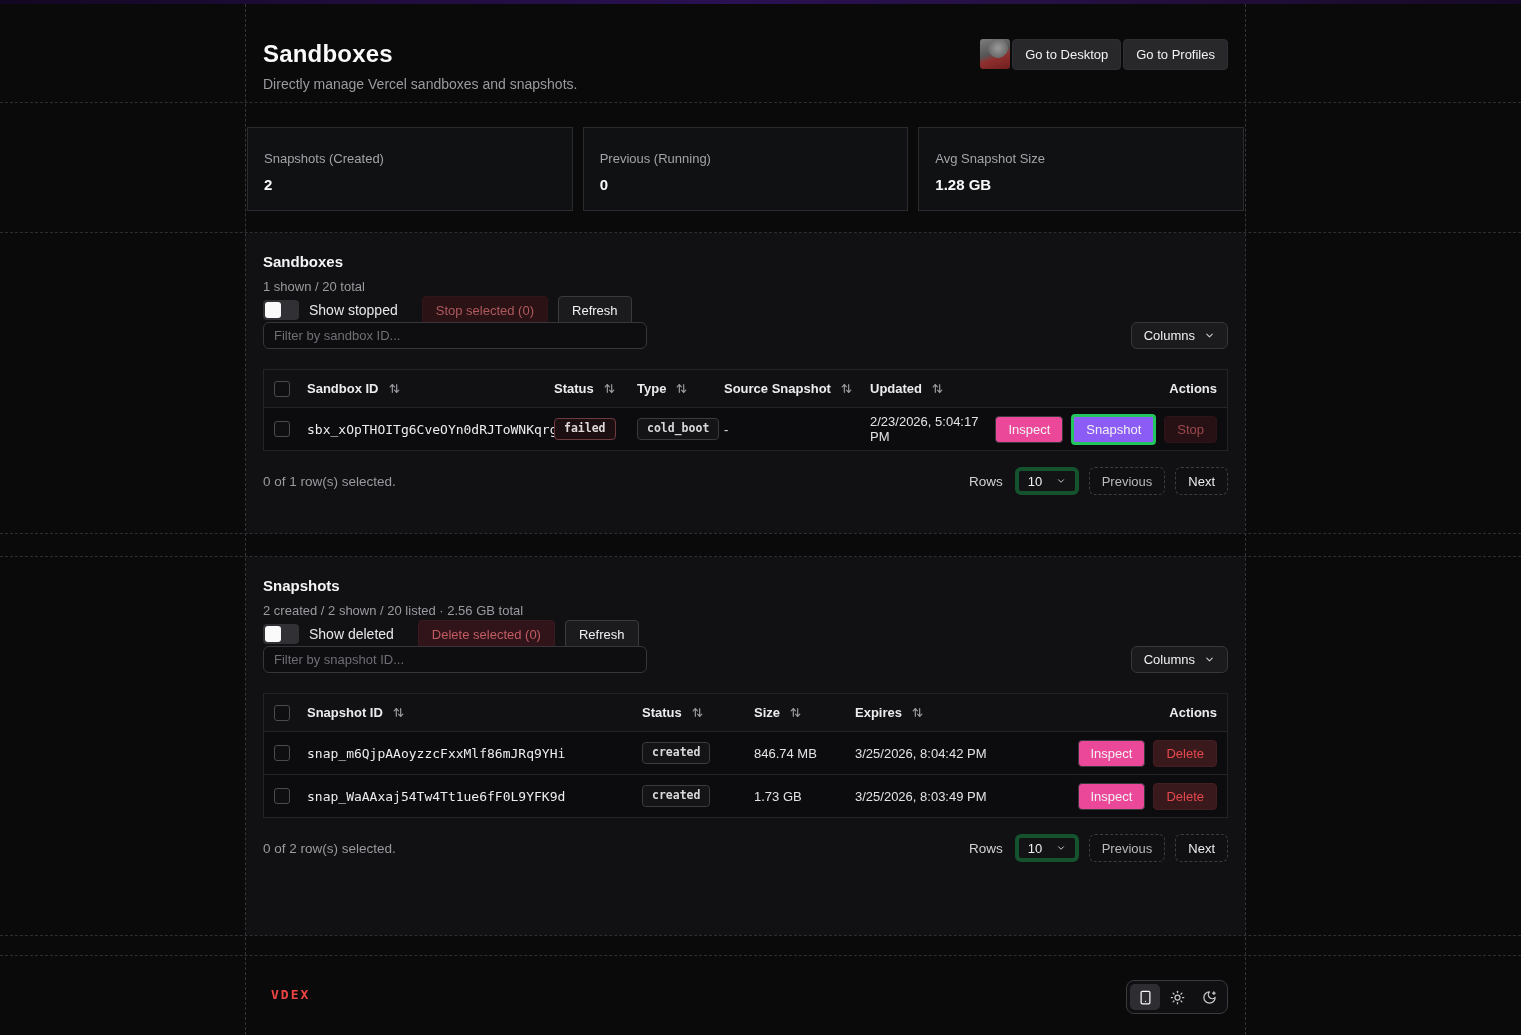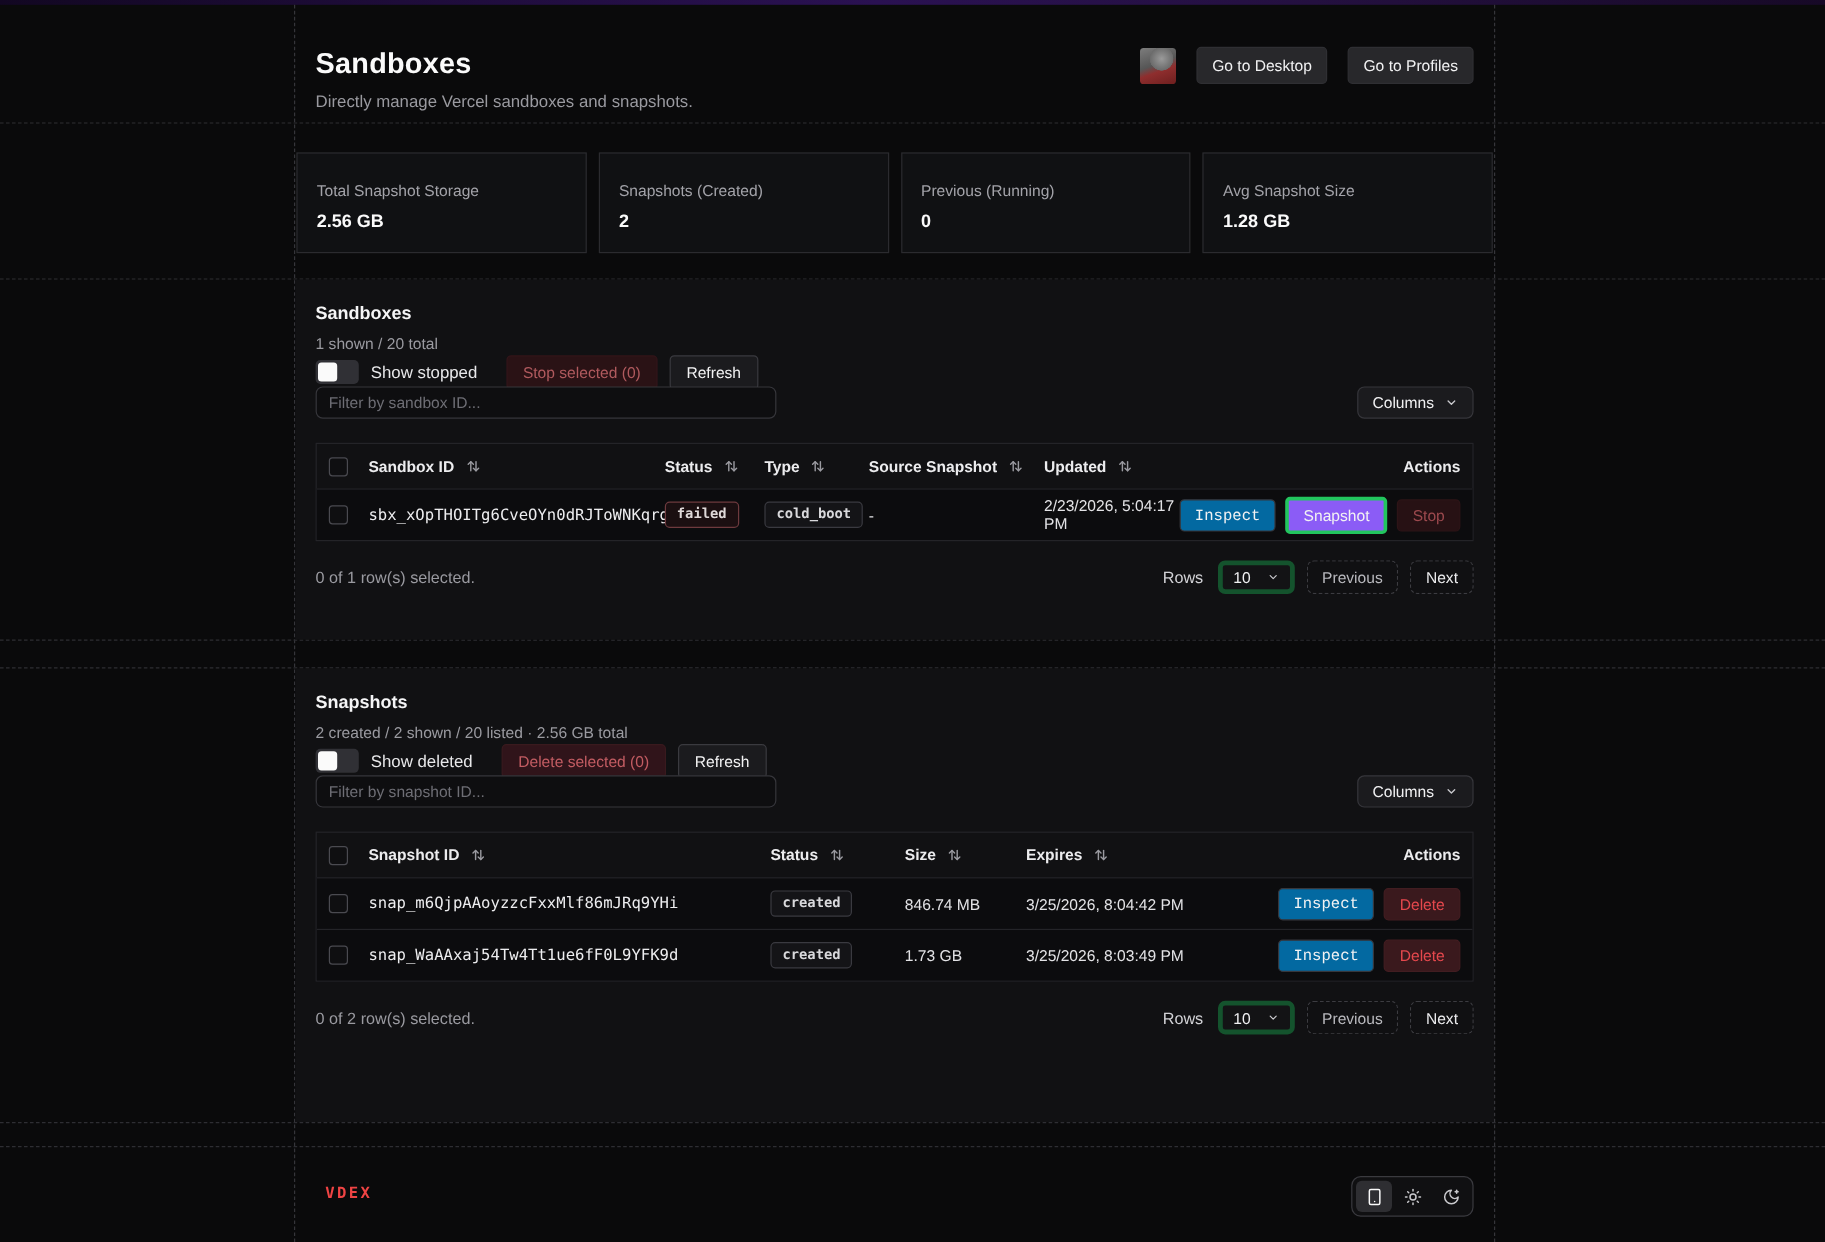--- a/index.html
+++ b/index.html
@@ -16,21 +16,21 @@
   .vsep.left { left:245px; } .vsep.right { left:1245px; }
   .hsep { position:absolute; left:0; width:100%; height:0; border-top:1px dashed #2e2e33; }
 
   .panel-bg { position:absolute; left:246px; width:999px; background:#111113; }
 
   .col { position:absolute; left:246px; width:999px; }
 
   
   .page-title { font-size:24px; font-weight:600; color:#fafafa; letter-spacing:.2px; }
   .page-sub { font-size:14px; color:#9a9aa0; margin-top:8px; }
-  .hdr-right { position:absolute; right:17px; top:35px; display:flex; align-items:flex-end; gap:17px;border-radius:11px; }
+  .hdr-right { position:absolute; right:17px; top:35px; display:flex; align-items:flex-start; gap:2px;border-radius:11px; }
   .avatar { width:30px; height:30px; border-radius:3px;
     background:
       radial-gradient(circle at 60% 30%, #9a9a9a 0%, #6b6b6b 35%, transparent 36%),
       linear-gradient(160deg,#7d7d7d 0%,#565656 45%,#8f2e2e 62%,#6e1f1f 100%); }
   .btn { display:inline-flex; align-items:center; justify-content:center; border-radius:4px;
     font-size:13px; line-height:1; cursor:pointer; white-space:nowrap; }
   .btn-gray { background:#28282b; color:#f2f2f3; padding:8px 12px; border:1px solid #2f2f33; }
   .btn-outline { background:#1b1b1e; color:#f2f2f3; padding:7px 13px; border:1px solid #3a3a3f; }
   .btn-danger-muted { background:#2a1215; color:#b05a5e; padding:7px 13px; border:1px solid #321519; }
   .btn-danger-muted2 { background:#30141a; color:#c25c62; padding:7px 13px; border:1px solid #391a1e; }
@@ -67,21 +67,21 @@
   .cell-pad { padding-left:10px; }
   .hcell { display:flex; align-items:center; gap:9px; }
   .actions-cell { justify-self:end; display:flex; align-items:center; gap:8px; padding-right:10px; }
   .chk { width:16px; height:16px; border:1px solid #4a4a50; border-radius:3px; background:#0f0f11; margin-left:10px; cursor:pointer; }
   .mono { font-family:"DejaVu Sans Mono", monospace; font-size:13px; color:#ededef; }
   .badge { display:inline-flex; align-items:center; border-radius:4px; font-size:11.5px; padding:4px 9px; line-height:1;
     font-family:"DejaVu Sans Mono", monospace;font-weight:bold; }
   .badge-failed { border:1px solid #6e3a3e; background:#1b0f11; color:#dfd9d9; }
   .badge-neutral { border:1px solid #3a3a40; background:#141417; color:#d9d9dc; }
   .btn-sm { padding:6px 12px; font-size:13px; border-radius:4px; }
-  .btn-inspect { background:#0369a1; border:1px solid #37373c; color:#f2f2f3;font-family:Liberation Mono, monospace; }
+  .btn-inspect { background:#ec4899; border:1px solid #37373c; color:#f2f2f3; }
   .btn-snapshot { background:#8b5cf6; border:3px solid #22c55e; color:#f2f2f3; }
   .btn-stop { background:#271114; border:1px solid #2d1417; color:#9c494e; }
   .btn-delete { background:#3a191d; border:1px solid #421d21; color:#e5484d; }
 
   .tfoot { display:flex; align-items:center; justify-content:space-between; margin-top:16px; }
   .sel-text { font-size:13.5px; color:#9a9aa0; }
   .pager { display:flex; align-items:center; gap:10px; }
   .rows-label { font-size:13.5px; color:#d2d2d6; margin-right:2px; }
   .rows-select { width:64px; height:28px; border:4px solid #14532d; background:#131315; border-radius:6px;
     display:inline-flex; align-items:center; justify-content:space-between; padding:0 9px; color:#f0f0f2; font-size:13px; cursor:pointer; }
@@ -125,24 +125,20 @@
       <div class="page-sub">Directly manage Vercel sandboxes and snapshots.</div>
     </div>
     <div class="hdr-right">
       <div class="avatar"></div>
       <div class="btn btn-gray">Go to Desktop</div>
       <div class="btn btn-gray">Go to Profiles</div>
     </div>
   </div>
 
   <div class="stats">
-    <div class="card">
-      <div class="label">Total Snapshot Storage</div>
-      <div class="value">2.56 GB</div>
-    </div>
     <div class="card">
       <div class="label">Snapshots (Created)</div>
       <div class="value">2</div>
     </div>
     <div class="card">
       <div class="label">Previous (Running)</div>
       <div class="value">0</div>
     </div>
     <div class="card">
       <div class="label">Avg Snapshot Size</div>

